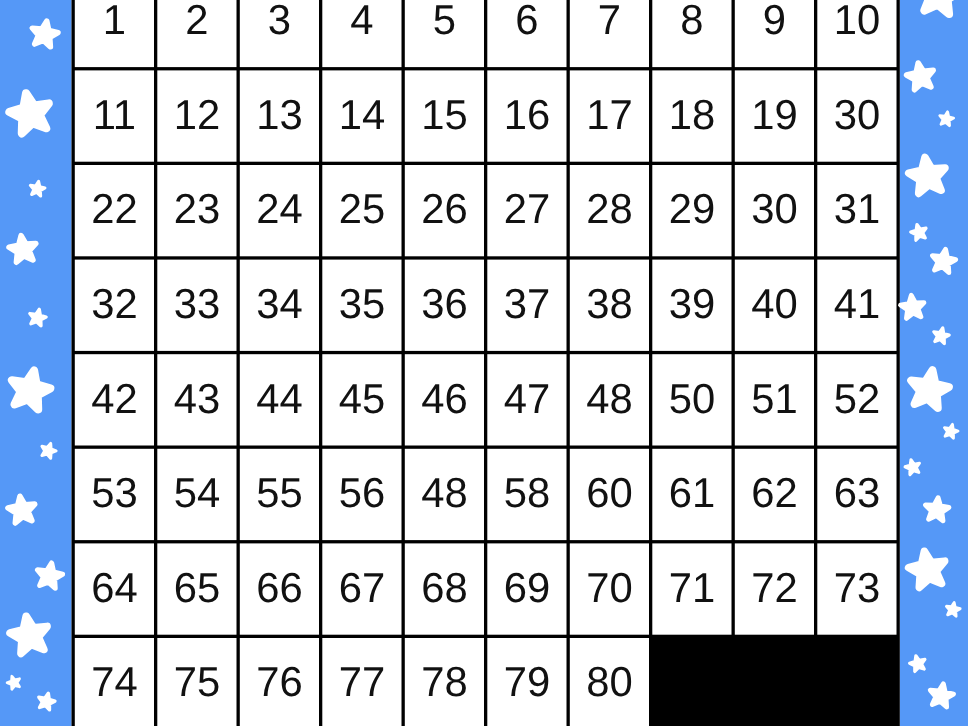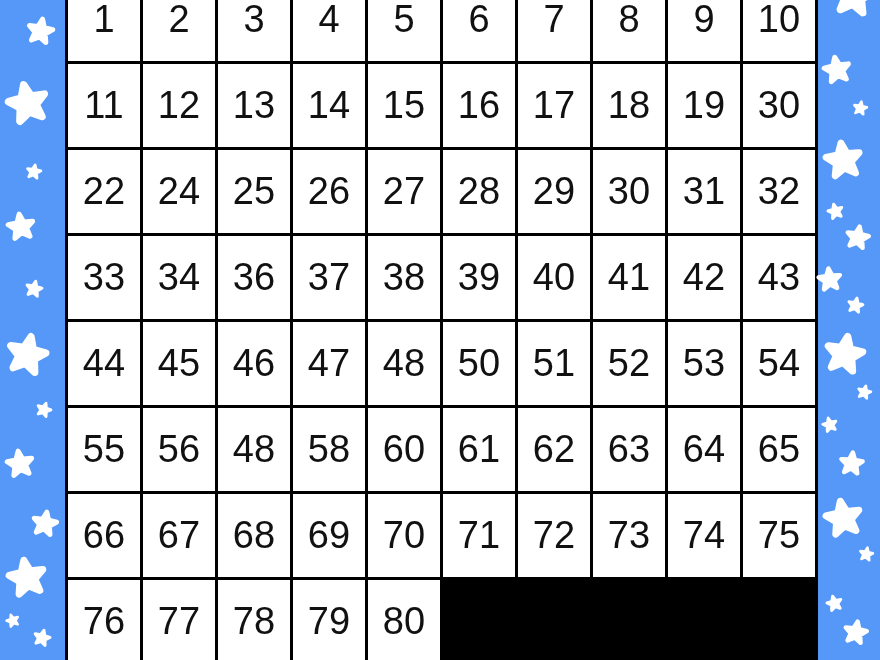--- a/index.html
+++ b/index.html
@@ -78,31 +78,33 @@
       <div class="cell">12</div>
       <div class="cell">13</div>
       <div class="cell">14</div>
       <div class="cell">15</div>
       <div class="cell">16</div>
       <div class="cell">17</div>
       <div class="cell">18</div>
       <div class="cell">19</div>
       <div class="cell">30</div>
       <div class="cell">22</div>
+      <div class="cell">23</div>
       <div class="cell">24</div>
       <div class="cell">25</div>
       <div class="cell">26</div>
       <div class="cell">27</div>
       <div class="cell">28</div>
       <div class="cell">29</div>
       <div class="cell">30</div>
       <div class="cell">31</div>
       <div class="cell">32</div>
       <div class="cell">33</div>
       <div class="cell">34</div>
+      <div class="cell">35</div>
       <div class="cell">36</div>
       <div class="cell">37</div>
       <div class="cell">38</div>
       <div class="cell">39</div>
       <div class="cell">40</div>
       <div class="cell">41</div>
       <div class="cell">42</div>
       <div class="cell">43</div>
       <div class="cell">44</div>
       <div class="cell">45</div>

